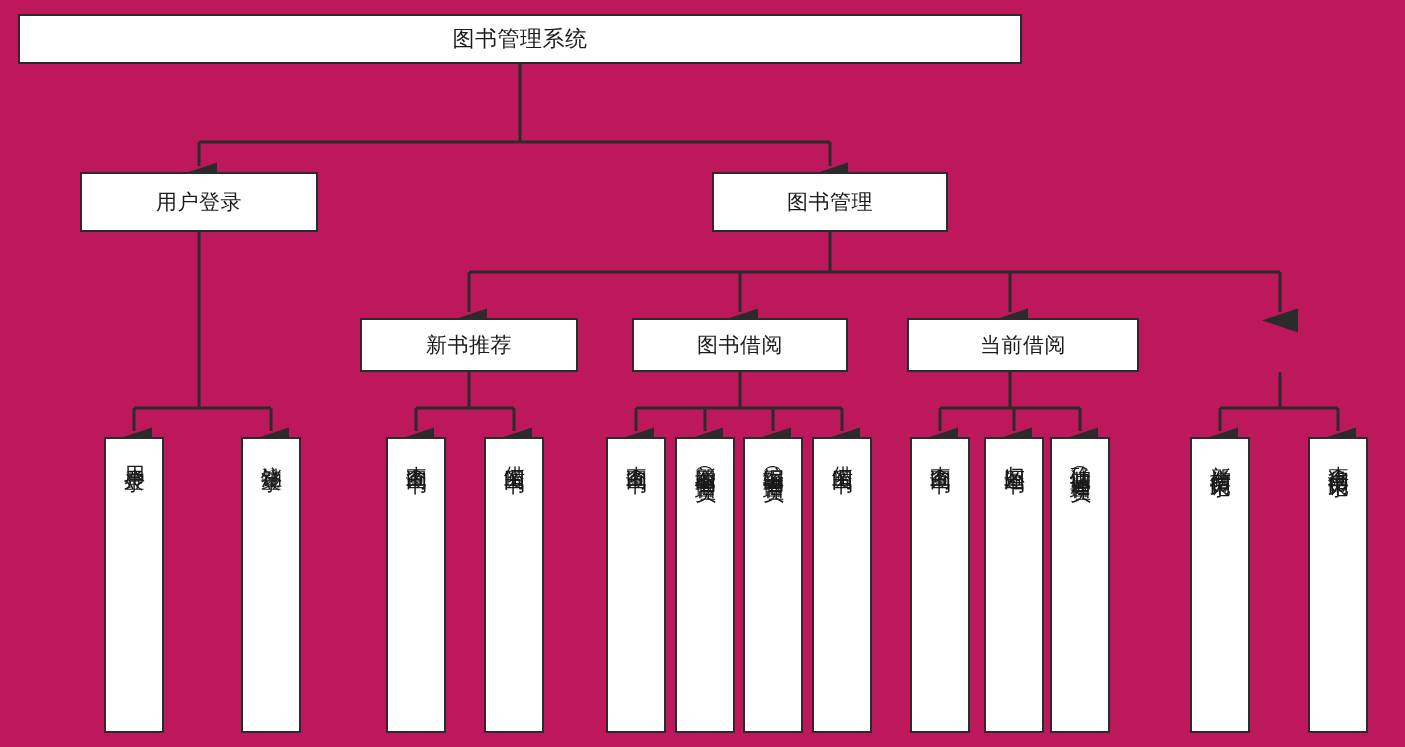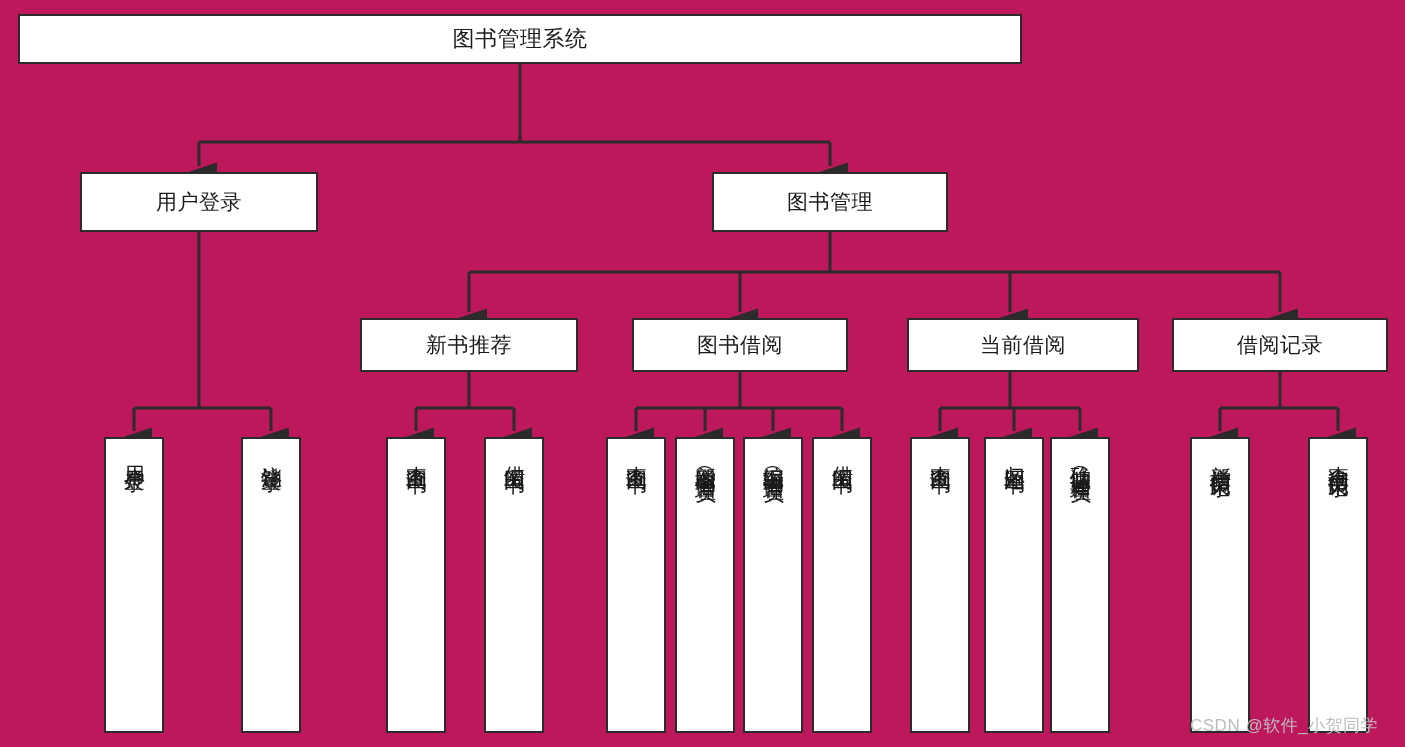--- a/index.html
+++ b/index.html
@@ -137,23 +137,20 @@
 
   <div class="node horiz" style="left:632px; top:318px; width:216px; height:54px;">
     <span class="label">图书借阅</span>
   </div>
   <div class="node horiz" style="left:360px; top:318px; width:218px; height:54px;">
     <span class="label">新书推荐</span>
   </div>
   <div class="node horiz" style="left:859px; top:318px; width:232px; height:54px;margin-left:48px;">
     <span class="label">当前借阅</span>
   </div>
-  <div class="node horiz" style="left:1172px; top:318px; width:216px; height:54px;">
-    <span class="label">借阅记录</span>
-  </div>
 
   <div class="node vert" style="left:104px; top:437px; width:60px; height:296px;">
     <span class="label">用户登录</span>
   </div>
   <div class="node vert" style="left:241px; top:437px; width:60px; height:296px;">
     <span class="label">注销登录</span>
   </div>
   <div class="node vert" style="left:386px; top:437px; width:60px; height:296px;">
     <span class="label">查询图书</span>
   </div>
@@ -181,15 +178,14 @@
   <div class="node vert" style="left:1050px; top:437px; width:60px; height:296px;">
     <span class="label">确认归还（管理员）</span>
   </div>
   <div class="node vert" style="left:1190px; top:437px; width:60px; height:296px;">
     <span class="label">新增借阅记录</span>
   </div>
   <div class="node vert" style="left:1308px; top:437px; width:60px; height:296px;">
     <span class="label">查询借阅记录</span>
   </div>
 
-  <div class="watermark" style="left:1190px; top:714px;">CSDN @软件_小贺同学</div>
 
 </div>
 
 </body></html>

